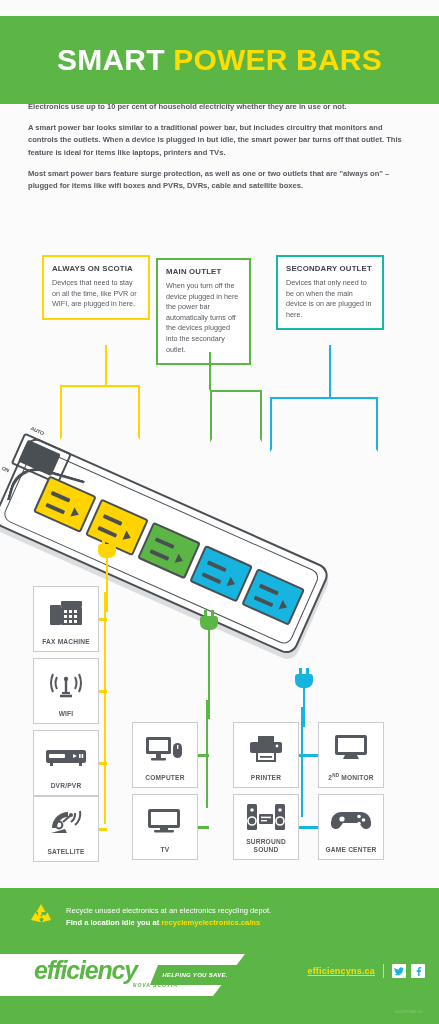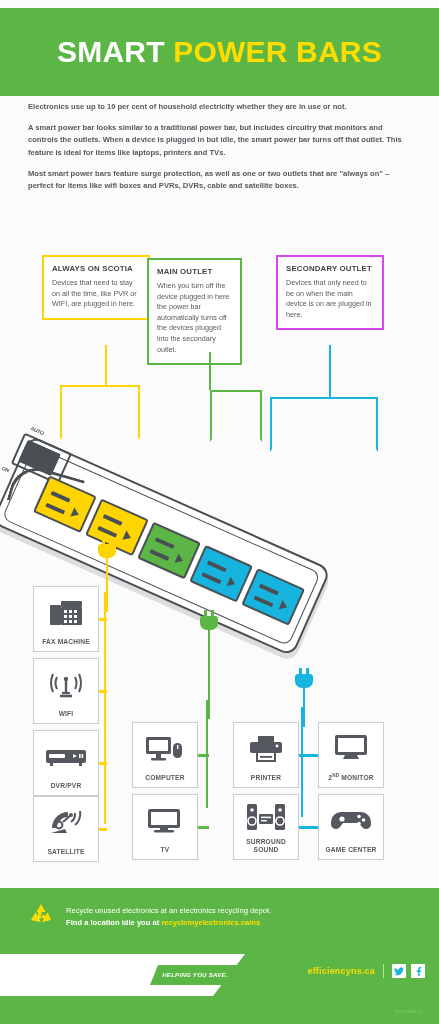--- a/index.html
+++ b/index.html
@@ -8,21 +8,21 @@
     font-family:"Liberation Sans", sans-serif;
     background:#ffffff;
     color:#4a4f54;
     position:relative;
     overflow:hidden;
   }
   .page { position:relative; width:439px; height:1024px; background:#fbfbfb; }
 
   
   .header {
-    position:absolute; left:0; top:8px; width:439px; height:88px;
+    position:absolute; left:0; top:16px; width:439px; height:88px;
     background:#5cb646;
     display:flex; align-items:center; justify-content:center;
   }
   .header-title {
     font-size:30px; font-weight:bold; letter-spacing:.2px;
     white-space:nowrap;
   }
   .t-white { color:#ffffff; }
   .t-yellow { color:#ffdd00; }
 
@@ -36,22 +36,22 @@
   .callout {
     position:absolute; background:#ffffff; padding:7px 8px 8px 8px;
   }
   .callout .c-title {
     font-size:7.8px; font-weight:bold; color:#3f444a; line-height:10px;
     margin-bottom:4px; letter-spacing:.2px;
   }
   .callout .c-body { font-size:7.2px; line-height:10.6px; color:#55595f; }
 
   #callout-always { left:42px; top:255px; width:108px; border:2px solid #ffd400; }
-  #callout-main   { left:147px; top:258px; width:95px; border:2px solid #5cb646; }
-  #callout-second { left:276px; top:255px; width:108px; border:2px solid #d946ef; }
+  #callout-main   { left:156px; top:258px; width:95px; border:2px solid #5cb646; }
+  #callout-second { left:276px; top:255px; width:108px; border:2px solid #14b8a6; }
 
   
   .lead { position:absolute; }
   #lead-y { left:105px; top:345px; width:2px; height:40px; background:#ffd400; }
   #lead-g { left:209px; top:352px; width:2px; height:38px; background:#5cb646; }
   #lead-b { left:329px; top:345px; width:2px; height:52px; background:#18b4e0; }
 
   
   .bracket { position:absolute; border-style:solid; border-color:transparent; }
   #br-y { left:60px; top:385px; width:80px; height:55px;
@@ -224,21 +224,21 @@
     clip-path:polygon(8px 0, 90px 0, 76px 20px, 0 20px);
     display:flex; align-items:center; justify-content:center;
   }
   .logo-tag span {
     font-size:6px; font-weight:bold; font-style:italic; color:#ffffff;
     letter-spacing:.3px;
   }
   .footer-right {
     position:absolute; right:14px; top:18px; display:flex; align-items:center; gap:5px;
   }
-  .footer-url { font-size:9px; font-weight:bold; color:#ffdd00; letter-spacing:.2px; }
+  .footer-url { font-size:9px; font-weight:bold; color:#ffdd00; letter-spacing:.2px;text-decoration:underline; }
   .sep { width:1px; height:14px; background:#b8e0a8; margin:0 3px; }
   .sicon {
     width:14px; height:14px; background:#ffffff; border-radius:1px;
     display:flex; align-items:center; justify-content:center;
   }
   .sicon svg { display:block; }
   .fineprint {
     position:absolute; right:16px; bottom:10px;
     font-size:2.8px; color:#86c96f; letter-spacing:.2px;
   }
@@ -250,21 +250,21 @@
 
   <div class="header">
     <div class="header-title">
       <span class="t-white">SMART</span><span class="t-white"> </span><span class="t-yellow">POWER BARS</span>
     </div>
   </div>
 
   <div class="intro">
     <p>Electronics use up to 10 per cent of household electricity whether they are in use or not.</p>
     <p>A smart power bar looks similar to a traditional power bar, but includes circuitry that monitors and controls the outlets. When a device is plugged in but idle, the smart power bar turns off that outlet. This feature is ideal for items like laptops, printers and TVs.</p>
-    <p>Most smart power bars feature surge protection, as well as one or two outlets that are "always on" – perfect for items like wifi boxes and PVRs, DVRs, cable and satellite boxes.</p>
+    <p>Most smart power bars feature surge protection, as well as one or two outlets that are "always on" – plugged for items like wifi boxes and PVRs, DVRs, cable and satellite boxes.</p>
   </div>
 
   <div class="callout" id="callout-always">
     <div class="c-title">ALWAYS ON SCOTIA</div>
     <div class="c-body">Devices that need to stay on all the time, like PVR or WIFI, are plugged in here.</div>
   </div>
   <div class="callout" id="callout-main">
     <div class="c-title">MAIN OUTLET</div>
     <div class="c-body">When you turn off the device plugged in here the power bar automatically turns off the devices plugged into the secondary outlet.</div>
   </div>
@@ -519,20 +519,24 @@
       <div class="r1">Recycle unused electronics at an electronics recycling depot.</div>
       <div class="r2">
         <span>Find a location idle you at</span>
         <a href="#">recyclemyelectronics.ca/ns</a>
       </div>
     </div>
   </div>
 
   <div class="footer">
     <div class="logo-plate"></div>
+    <div class="logo-mark">
+      <div class="logo-word">efficiency</div>
+      <div class="logo-sub">NOVA SCOTIA</div>
+    </div>
     <div class="logo-tag">
       <span>HELPING YOU SAVE.</span>
     </div>
 
     <div class="footer-right">
       <div class="footer-url">efficiencyns.ca</div>
       <div class="sep"></div>
       <div class="sicon">
         <svg width="10" height="9" viewBox="0 0 12 10" fill="#18b4e0">
           <path d="M12 1.2a4.8 4.8 0 0 1-1.4.4A2.5 2.5 0 0 0 11.7.3a4.9 4.9 0 0 1-1.5.6A2.4 2.4 0 0 0 6 2.7 6.9 6.9 0 0 1 .8.4 2.4 2.4 0 0 0 1.6 3.6 2.4 2.4 0 0 1 .5 3.3 2.4 2.4 0 0 0 2.4 5.7a2.5 2.5 0 0 1-1.1 0 2.4 2.4 0 0 0 2.3 1.7A4.9 4.9 0 0 1 0 8.5a6.9 6.9 0 0 0 3.8 1.1c4.5 0 7-3.8 7-7v-.3A5 5 0 0 0 12 1.2z"></path>

